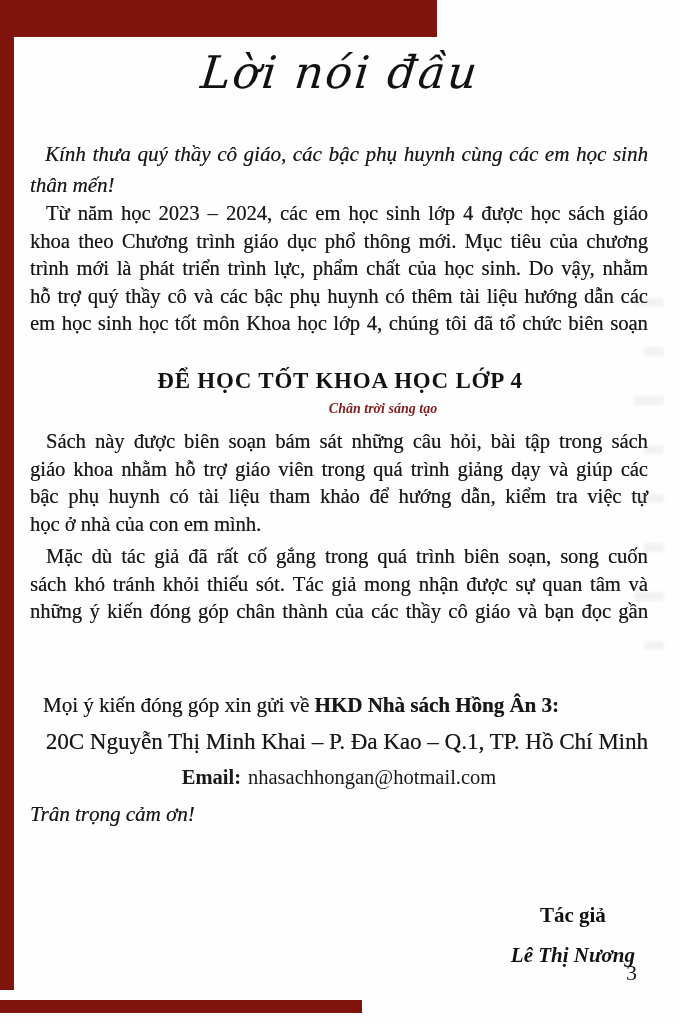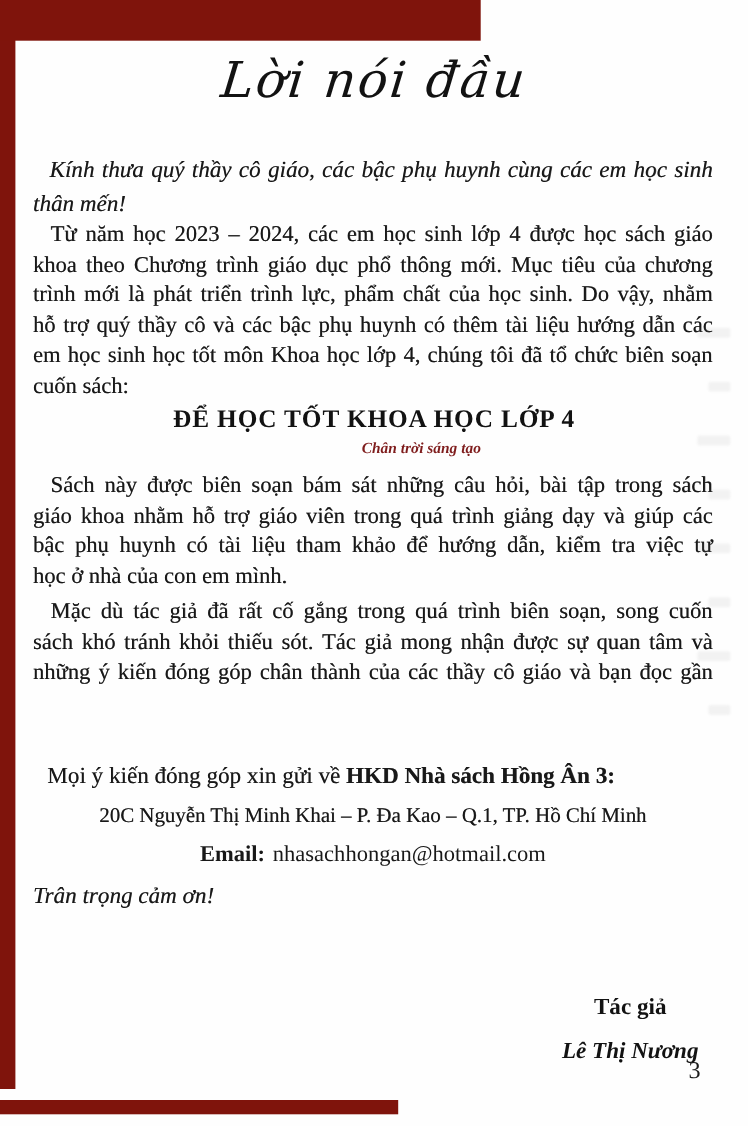--- a/index.html
+++ b/index.html
@@ -54,21 +54,21 @@
   .book-subtitle {
     position: absolute; top: 395px; left: 0; width: 100%;
     text-align: center; font-weight: 700; font-style: italic;
     font-size: 14px; line-height: 28px; color: #7f1d1d; padding-left: 43px;
   }
 
   .feedback { top: 691px; font-size: 21px; line-height: 28px; padding-left: 13px; }
   .feedback b { font-weight: 700; }
   .address  {
     position: absolute; top: 728px; left: 30px; width: 618px;
-    text-align: center; font-size: 19px; line-height: 28px;
+    text-align: right; font-size: 23px; line-height: 28px;
     text-shadow: 0.25px 0 0 rgba(20,20,20,0.65);
   }
   .email-line {
     position: absolute; top: 763px; left: 30px; width: 618px;
     text-align: center; font-size: 20.5px; line-height: 28px;
   }
   .email-line b { font-weight: 700; margin-right: 7px; }
   .closing { top: 800px; font-style: italic; font-size: 21px; line-height: 28px; }
 
   .signature {
@@ -206,21 +206,20 @@
         <span>lớp</span>
         <span>4,</span>
         <span>chúng</span>
         <span>tôi</span>
         <span>đã</span>
         <span>tổ</span>
         <span>chức</span>
         <span>biên</span>
         <span>soạn</span>
       </div>
-      <div>cuốn sách:</div>
     </div>
 
   <div class="book-title">ĐỂ HỌC TỐT KHOA HỌC LỚP 4</div>
   <div class="book-subtitle">Chân trời sáng tạo</div>
 
   <div class="para body1">
       <div class="jline" style="padding-left: 16px;">
         <span>Sách</span>
         <span>này</span>
         <span>được</span>

